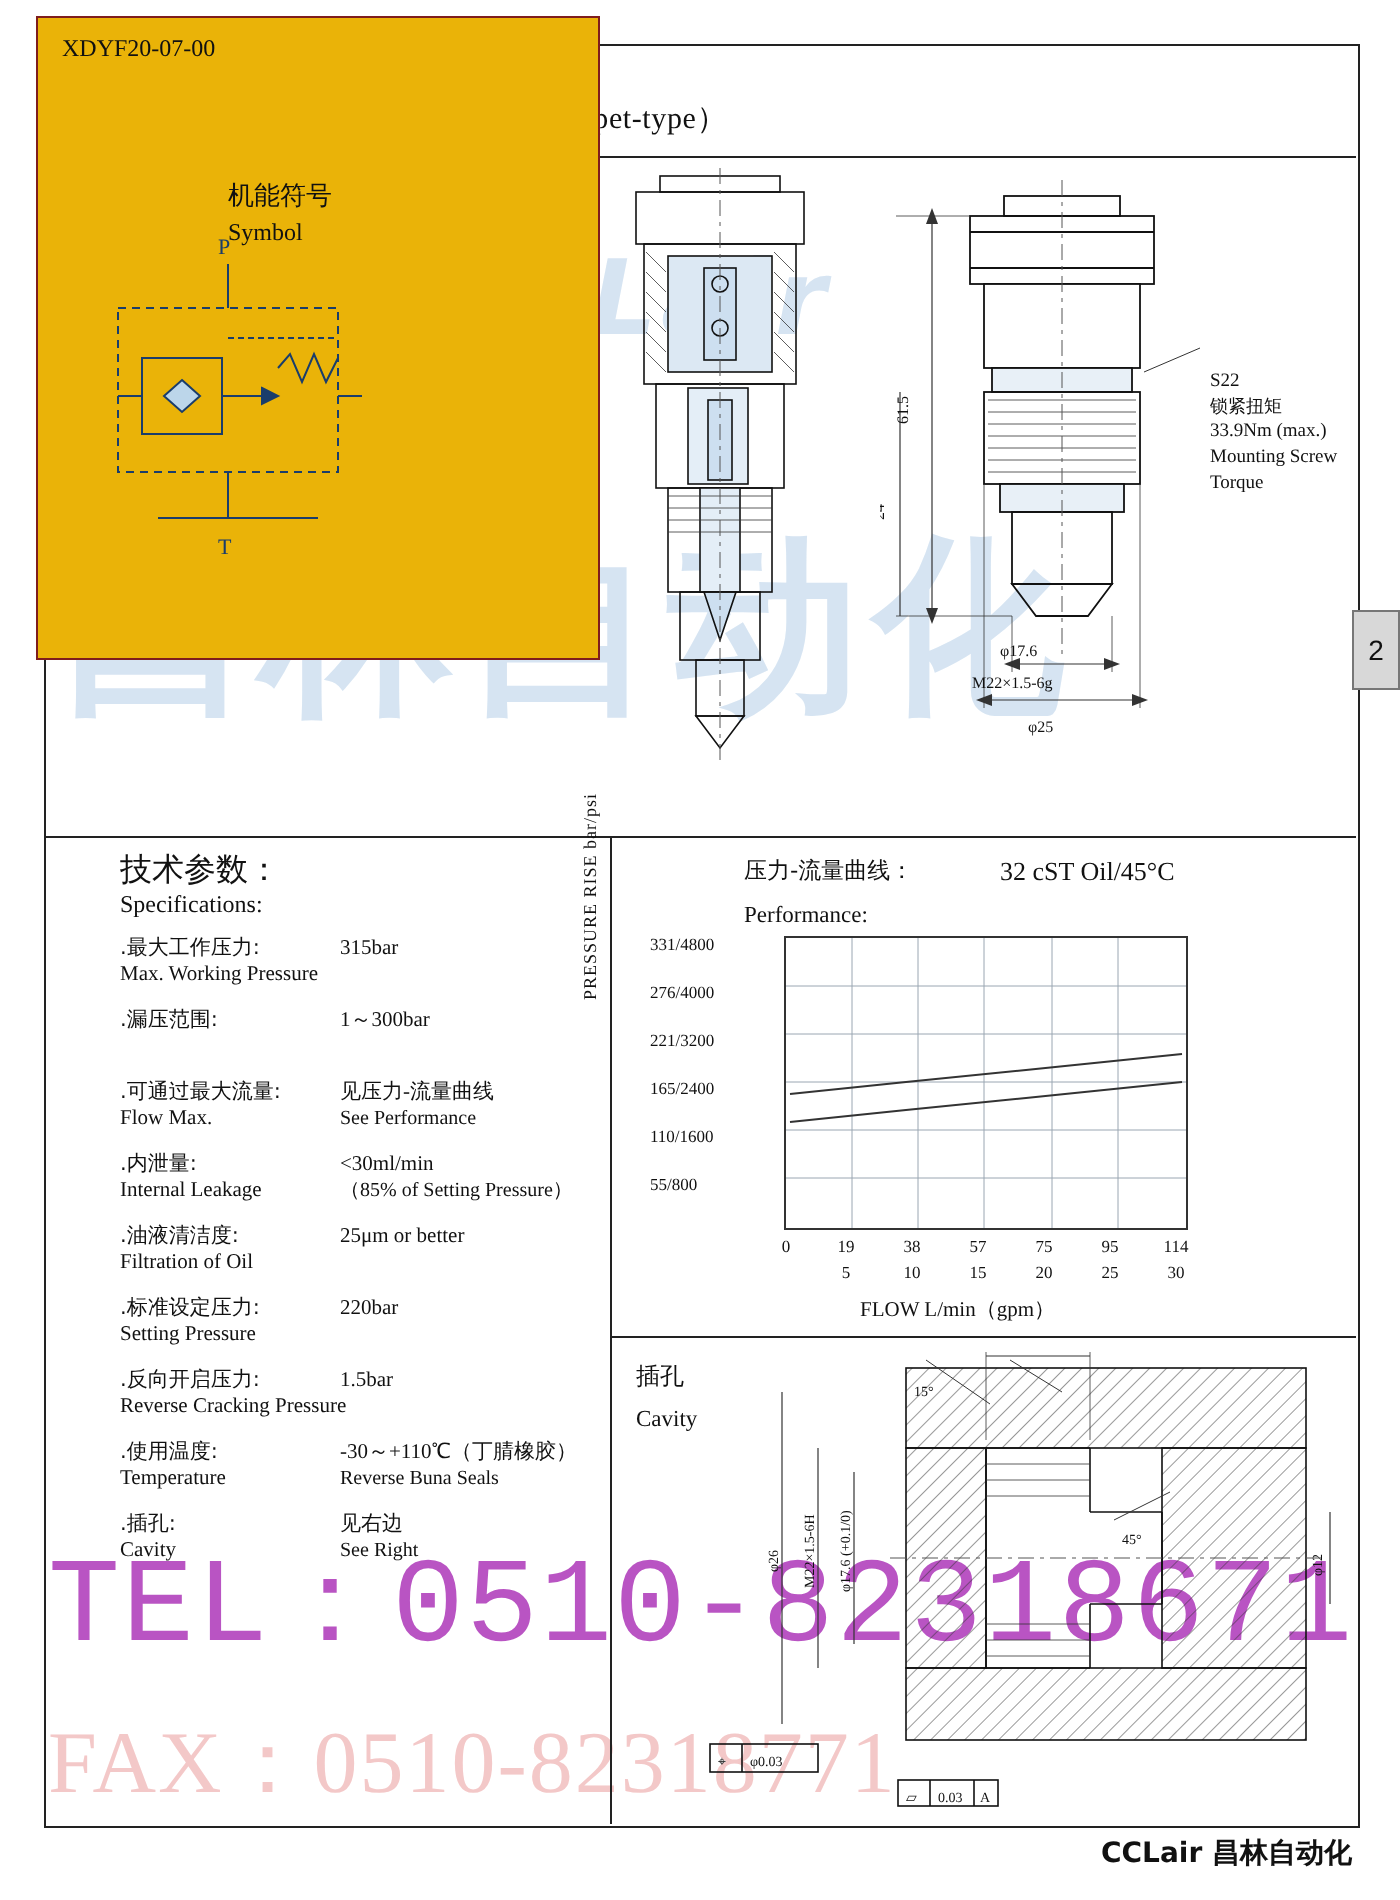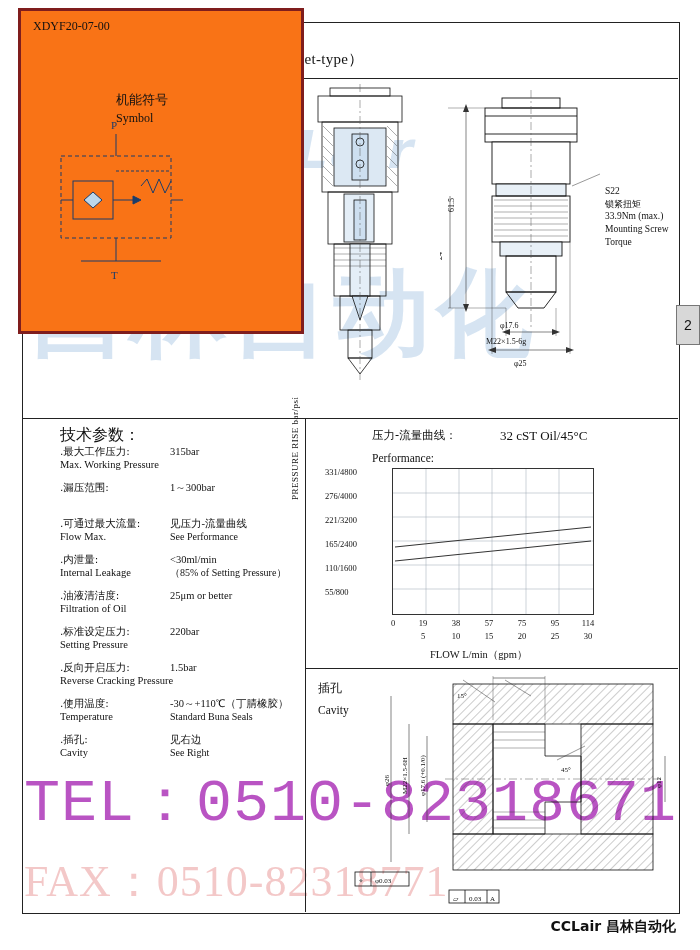--- a/index.html
+++ b/index.html
@@ -24,22 +24,22 @@
   }
   .title-cn{
     position:absolute;left:14px;top:4px;font-size:15px;letter-spacing:1px;
     font-family:"DejaVu Sans", sans-serif;
   }
   .title-en{
     position:absolute;left:14px;top:28px;font-size:15px;letter-spacing:0.3px;
   }
   .symbol-panel{
     position:absolute;left:18px;top:8px;width:280px;height:320px;
-    border:3px solid #7f1d1d;
-    background:#f97316;
+    border:1px solid #7f1d1d;
+    background:#eab308;
   }
   .code{
     position:absolute;left:12px;top:8px;font-size:12px;
     font-family:"Liberation Serif", serif;
   }
   .symbol-label-cn{position:absolute;left:95px;top:80px;font-size:13px;font-family:"DejaVu Sans",sans-serif;}
   .symbol-label-en{position:absolute;left:95px;top:100px;font-size:12px;}
 
   
   .wm{
@@ -297,20 +297,21 @@
   <div style="position:absolute;left:605px;top:185px;font-size:9.5px;line-height:1.35;font-family:'Liberation Serif',serif;">
     <div>S22</div>
     <div style="font-family:'DejaVu Sans',sans-serif;font-size:9px">锁紧扭矩</div>
     <div>33.9Nm (max.)</div>
     <div>Mounting Screw</div>
     <div>Torque</div>
   </div>
 
   <div class="spec">
     <div class="hdr-cn">技术参数：</div>
+    <div class="hdr-en">Specifications:</div>
 
     <div class="spec-row">
       <div class="spec-cn">.最大工作压力:</div>
       <div class="spec-en">Max. Working Pressure</div>
       <div class="spec-val">315bar</div>
       <div class="spec-val2"></div>
     </div>
     <div class="spec-row">
       <div class="spec-cn">.漏压范围:</div>
       <div class="spec-val">1～300bar</div>
@@ -343,21 +344,21 @@
     <div class="spec-row">
       <div class="spec-cn">.反向开启压力:</div>
       <div class="spec-en">Reverse Cracking Pressure</div>
       <div class="spec-val">1.5bar</div>
       <div class="spec-val2"></div>
     </div>
     <div class="spec-row">
       <div class="spec-cn">.使用温度:</div>
       <div class="spec-en">Temperature</div>
       <div class="spec-val">-30～+110℃（丁腈橡胶）</div>
-      <div class="spec-val2">Standard Buna Seals</div>
+      <div class="spec-val2">Reverse Buna Seals</div>
     </div>
     <div class="spec-row">
       <div class="spec-cn">.插孔:</div>
       <div class="spec-en">Cavity</div>
       <div class="spec-val">见右边</div>
       <div class="spec-val2">See Right</div>
     </div>
   </div>
 
   <div class="chart-head-cn">压力-流量曲线：</div>

